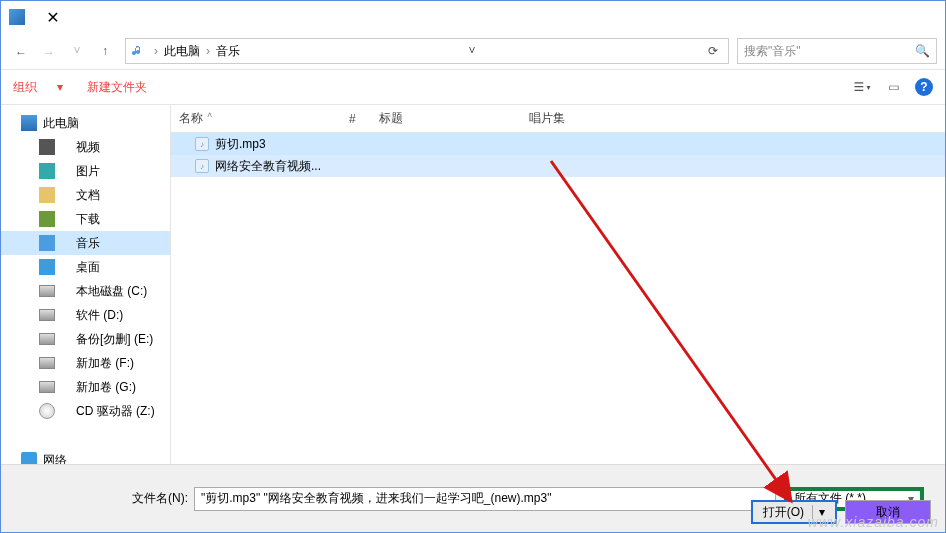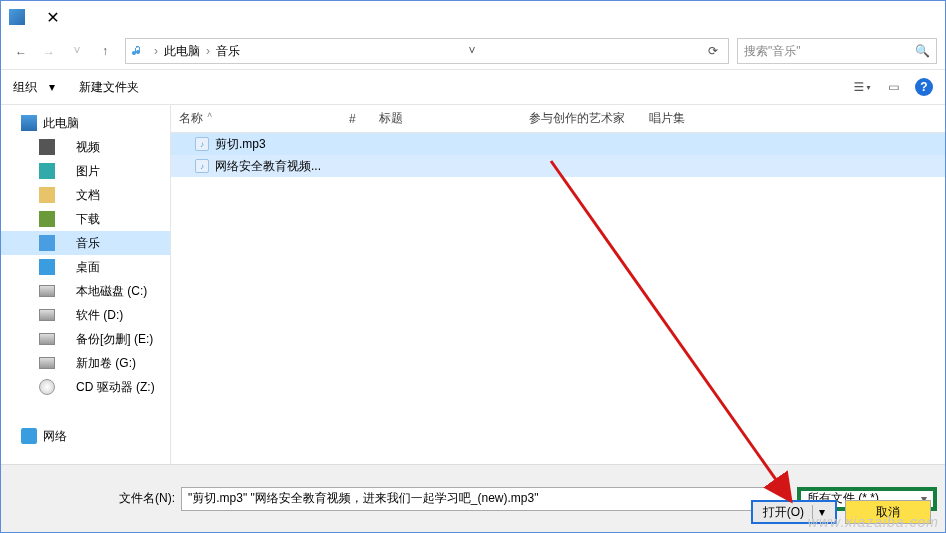--- a/index.html
+++ b/index.html
@@ -12,21 +12,21 @@
 .nav-btn { width: 24px; height: 24px; display: flex; align-items: center; justify-content: center; color: #555; cursor: pointer; }
 .nav-btn.disabled { color: #bbb; }
 .addr-bar { flex: 1; height: 26px; border: 1px solid #ccc; display: flex; align-items: center; padding: 0 4px; background: #fff; margin: 0 4px; }
 .addr-icon { width: 16px; height: 16px; margin-right: 4px; display: flex; align-items: center; justify-content: center; }
 .addr-bar .crumb { padding: 0 2px; cursor: pointer; }
 .addr-bar .sep { color: #888; padding: 0 4px; }
 .addr-refresh { margin-left: auto; color: #555; padding: 0 6px; }
 .search-box { width: 200px; height: 26px; border: 1px solid #ccc; display: flex; align-items: center; padding: 0 6px; color: #888; }
 .search-box .sicon { margin-left: auto; }
 .toolbar { height: 36px; border-top: 1px solid #e5e5e5; border-bottom: 1px solid #e5e5e5; display: flex; align-items: center; padding: 0 12px; background: #fff; }
-.tool-link { color: #000000; cursor: pointer; margin-right: 24px; display: flex; align-items: center; gap: 12px; }
+.tool-link { color: #ef4444; cursor: pointer; margin-right: 24px; display: flex; align-items: center; gap: 20px; }
 .tool-right { margin-left: auto; display: flex; align-items: center; gap: 10px; }
 .view-btn { width: 22px; height: 20px; display: flex; align-items: center; justify-content: center; color: #555; cursor: pointer; }
 .help-icon { width: 18px; height: 18px; border-radius: 50%; background: #1e6fd9; color: #fff; display: flex; align-items: center; justify-content: center; font-weight: bold; cursor: pointer; }
 .main { display: flex; height: 365px; }
 .sidebar { width: 170px; border-right: 1px solid #e5e5e5; overflow-y: auto; padding: 6px 0; }
 .tree-item { height: 24px; display: flex; align-items: center; cursor: pointer; padding-left: 20px; gap: 6px; }
 .tree-item.child { padding-left: 38px; gap: 21px; }
 .tree-item.selected { background: #cde8ff; }
 .tree-item.net { margin-top: 25px; }
 .ticon { width: 16px; height: 16px; display: flex; align-items: center; justify-content: center; font-size: 11px; }
@@ -46,27 +46,27 @@
 .col-name { width: 170px; }
 .col-num { width: 30px; }
 .col-title { width: 150px; }
 .col-artist { width: 120px; }
 .col-album { width: 100px; }
 .file-list { flex: 1; }
 .file-row { height: 22px; display: flex; align-items: center; padding-left: 24px; gap: 6px; cursor: pointer; }
 .file-row.sel { background: #cde8ff; }
 .file-row.sel2 { background: #d9ecff; }
 .file-icon { width: 14px; height: 14px; background: #e8f1fb; border: 1px solid #9cc2e8; border-radius: 2px; display:flex; align-items:center; justify-content:center; font-size:8px; color:#4a9de0; }
-.bottom { position: absolute; bottom: 0; left: 0; right: 0; height: 68px; background: #f0f0f0; border-top: 1px solid #ddd; display: flex; align-items: center; padding: 0 8px; }
+.bottom { position: absolute; bottom: 0; left: 0; right: 0; height: 68px; background: #f0f0f0; border-top: 1px solid #ddd; display: flex; align-items: center; padding: 0 21px; }
 .fn-label { margin-left: 110px; margin-right: 6px; }
 .fn-input { flex: 1; height: 24px; border: 1px solid #aaa; padding: 0 6px; background: #fff; }
 .filter-sel { width: 140px; height: 24px; border: 4px solid #15803d; margin-left: 8px; padding: 0 6px; background: #fff; display:flex; align-items:center; }
 .filter-sel .dd { margin-left:auto; color:#666; }
 .btn-row { position: absolute; right: 14px; bottom: 8px; display: flex; gap: 8px; }
-.win-btn { min-width: 86px; height: 24px; border: 1px solid #aaa; background: #fde047; cursor: pointer; display:flex; align-items:center; justify-content:center; padding: 0 10px; }
+.win-btn { min-width: 86px; height: 24px; border: 1px solid #aaa; background: #8b5cf6; cursor: pointer; display:flex; align-items:center; justify-content:center; padding: 0 10px; }
 .win-btn.primary { border: 2px solid #1e6fd9; background: #e9e9e9; }
 .arrow-svg { position: absolute; top: 150px; left: 540px; pointer-events: none; }
 .watermark { position: absolute; right: 6px; bottom: 2px; color: #c9c9c9; font-size: 14px; font-style: italic; letter-spacing: 1px; }
 </style>
 </head>
 <body>
 
 <div class="titlebar">
   <div class="app-icon"></div>
   <div class="close">✕</div>
@@ -149,41 +149,44 @@
     <div class="tree-item child">
         <div class="ticon ic-disk"></div>
         <span>软件 (D:)</span>
       </div>
     <div class="tree-item child">
         <div class="ticon ic-disk"></div>
         <span>备份[勿删] (E:)</span>
       </div>
     <div class="tree-item child">
         <div class="ticon ic-disk"></div>
+        <span>新加卷 (F:)</span>
+      </div>
+    <div class="tree-item child">
+        <div class="ticon ic-disk"></div>
         <span>新加卷 (G:)</span>
       </div>
     <div class="tree-item child">
         <div class="ticon ic-cd"></div>
         <span>CD 驱动器 (Z:)</span>
       </div>
     <div class="tree-item net">
         <div class="ticon ic-net"></div>
         <span>网络</span>
       </div>
   </div>
 
   <div class="file-area">
     <div class="col-headers">
       <div class="col-name">
           <span>名称</span>
           <span style="color:#888;font-size:9px;">˄</span>
         </div>
       <div class="col-num">#</div>
       <div class="col-title">标题</div>
-      <div class="col-artist">参与创作的艺术家</div>
       <div class="col-album">唱片集</div>
     </div>
     <div class="file-list">
       <div class="file-row sel">
         <div class="file-icon">♪</div>
         <span>剪切.mp3</span>
       </div>
       <div class="file-row sel2">
         <div class="file-icon">♪</div>
         <span>网络安全教育视频...</span>

